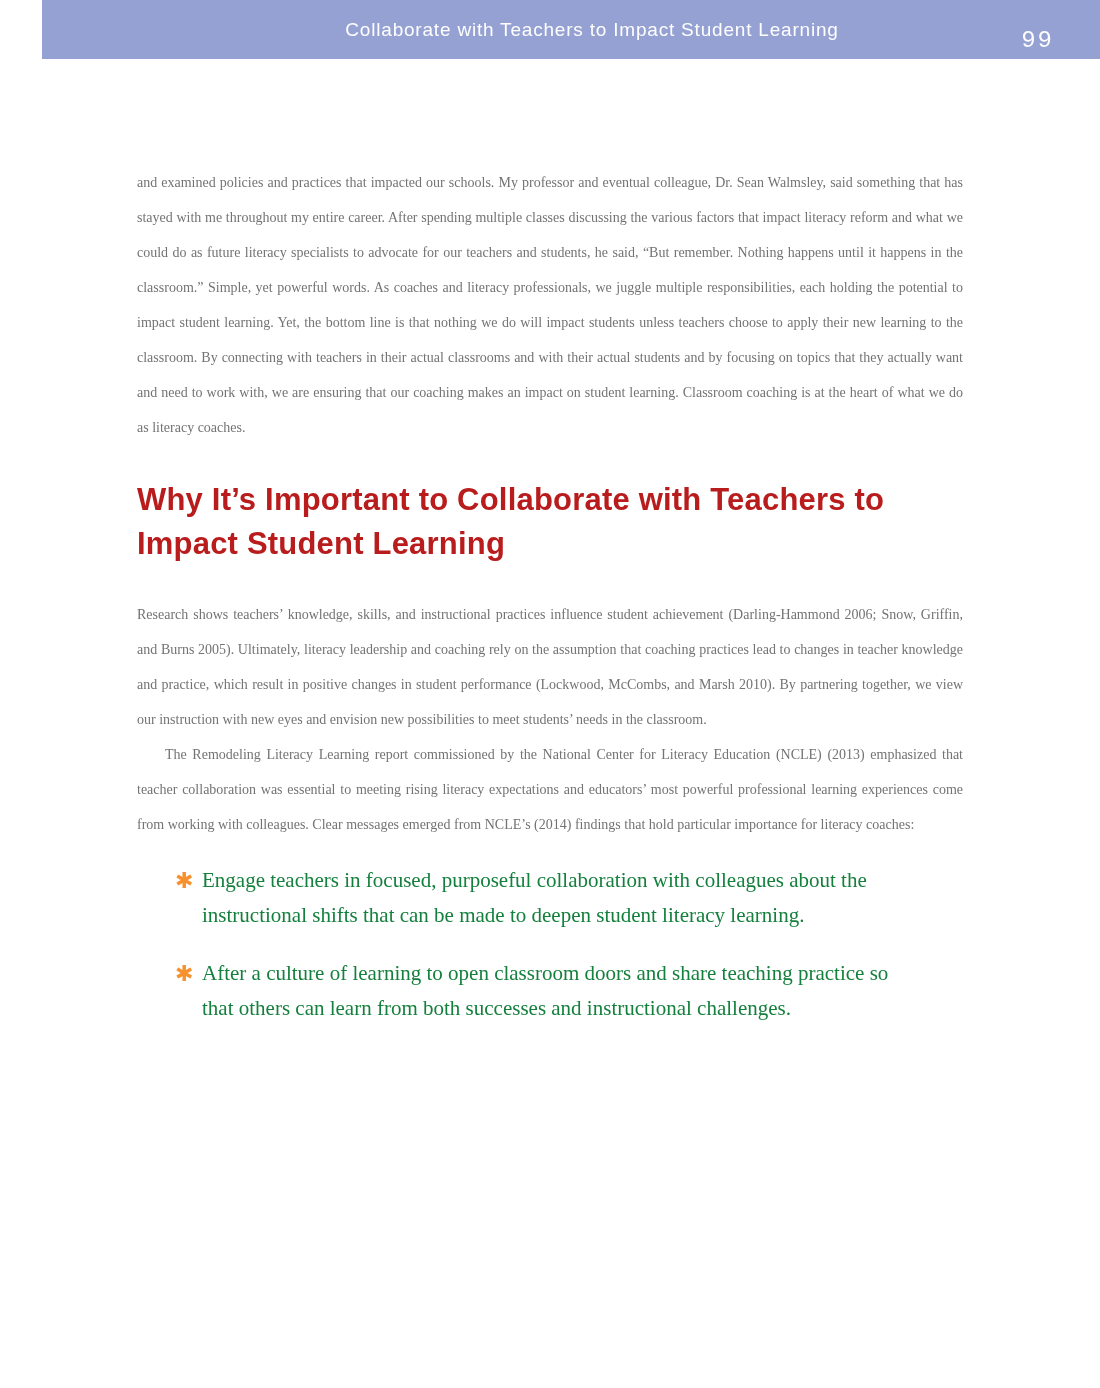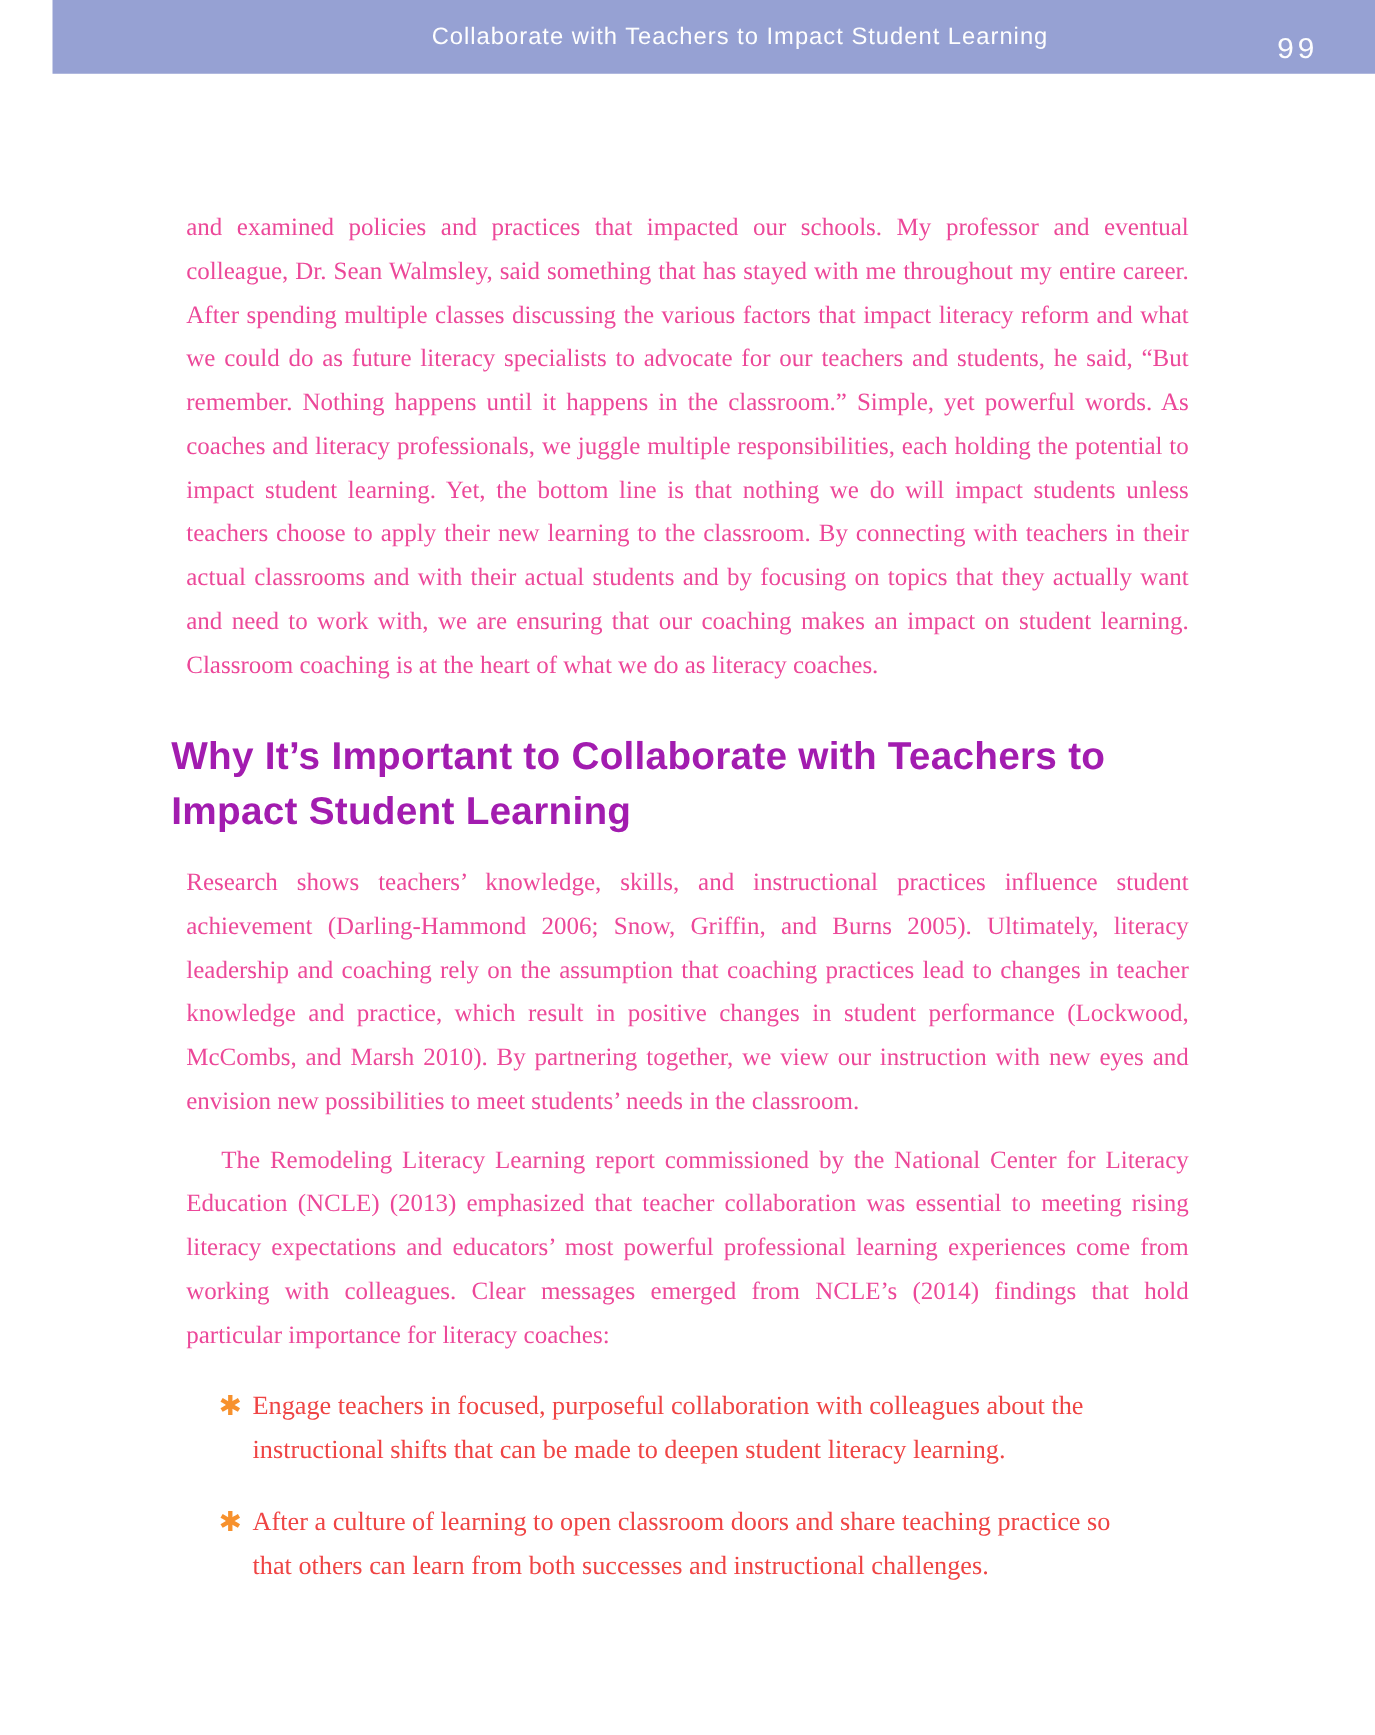--- a/index.html
+++ b/index.html
@@ -32,52 +32,52 @@
     letter-spacing: 2px;
     color: #fdfdfe;
   }
 
   
   .content {
     position: absolute; left: 137px; top: 81px;
     width: 826px;
   }
   .body-para {
-    margin: 12px;
-    font-size: 20px; line-height: 35px;
+    margin: 0;
+    font-size: 14px; line-height: 35px;
     text-align: justify;
-    color: #ec4899;
+    color: #737373;
   }
   .para-intro { margin-top: 84px; }
   .para-indent { text-indent: 28px; }
 
   .section-heading {
-    margin: 33px 0 18px 0;
+    margin: 33px 0 31px 0;
     font-family: "Liberation Sans", sans-serif;
     font-weight: 700;
     font-size: 31px; line-height: 44px;
     letter-spacing: 0.2px;
-    color: #a21caf;
+    color: #b91c1c;
   }
 
   
   .bullet-list { margin-top: 21px; }
   .bullet-item {
     display: flex;
     padding-left: 38px;
     margin-bottom: 23px;
   }
   .bullet-marker {
     flex: none; width: 27px;
     color: #f7912d;
     font-size: 22px; line-height: 35px;
   }
   .bullet-text {
     font-size: 21px; line-height: 35px;
-    color: #ef4444;
+    color: #15803d;
     width: 712px;
   }
 </style>
 </head>
 <body>
 
 <div class="page">
 
   <header class="chapter-header">
     <span class="chapter-title">Collaborate with Teachers to Impact Student Learning</span>

